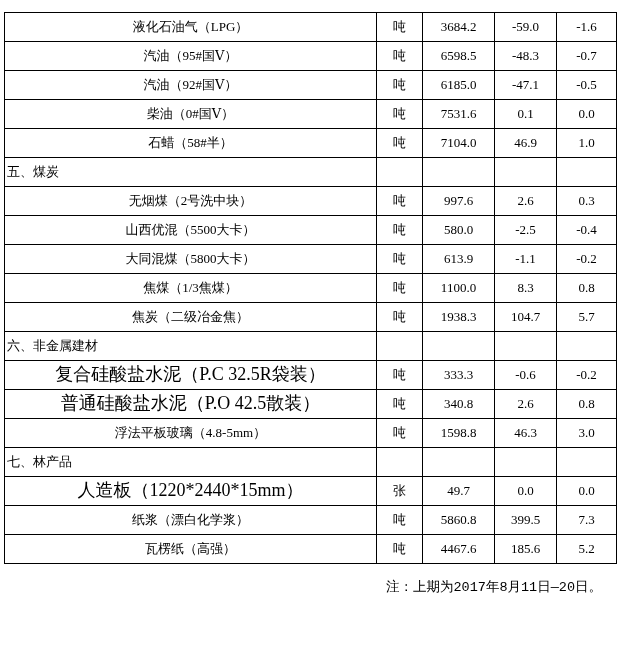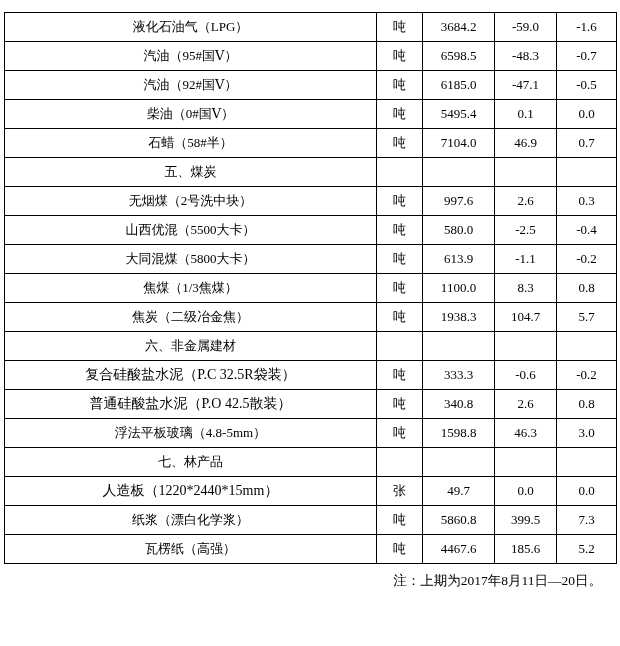--- a/index.html
+++ b/index.html
@@ -40,41 +40,40 @@
   col.c-unit  { width: 46px; }
   col.c-price { width: 72px; }
   col.c-chg   { width: 62px; }
   col.c-pct   { width: 60px; }
 
   td.name {
     text-align: center;
     font-size: 13.5px;
   }
   td.name.small {
-    font-size: 14px;
+    font-size: 18px;
   }
   td.section {
-    text-align: center;
     font-size: 13.5px;
   }
   td.unit {
     text-align: center;
     font-size: 13px;
   }
   td.num {
     text-align: center;
     font-family: "Liberation Serif", "DejaVu Serif", serif;
     font-size: 13px;
   }
   .note {
-    margin-top: 8px;
+    margin-top: 14px;
     text-align: right;
     padding-right: 14px;
     font-size: 13.5px;
-    font-family: Liberation Serif, serif;
+    font-family: Liberation Mono, monospace;
   }
 </style>
 </head>
 <body>
 
 <div class="page">
 
   <table class="price-table">
     <colgroup>
       <col class="c-name">
@@ -101,30 +100,30 @@
       <tr>
         <td class="name">汽油（92#国Ⅴ）</td>
         <td class="unit">吨</td>
         <td class="num">6185.0</td>
         <td class="num">-47.1</td>
         <td class="num">-0.5</td>
       </tr>
       <tr>
         <td class="name">柴油（0#国Ⅴ）</td>
         <td class="unit">吨</td>
-        <td class="num">5495.4</td>
+        <td class="num">7531.6</td>
         <td class="num">0.1</td>
         <td class="num">0.0</td>
       </tr>
       <tr>
         <td class="name">石蜡（58#半）</td>
         <td class="unit">吨</td>
         <td class="num">7104.0</td>
         <td class="num">46.9</td>
-        <td class="num">0.7</td>
+        <td class="num">1.0</td>
       </tr>
       <tr>
         <td class="section">五、煤炭</td>
         <td class="unit"></td>
         <td class="num"></td>
         <td class="num"></td>
         <td class="num"></td>
       </tr>
       <tr>
         <td class="name">无烟煤（2号洗中块）</td>

